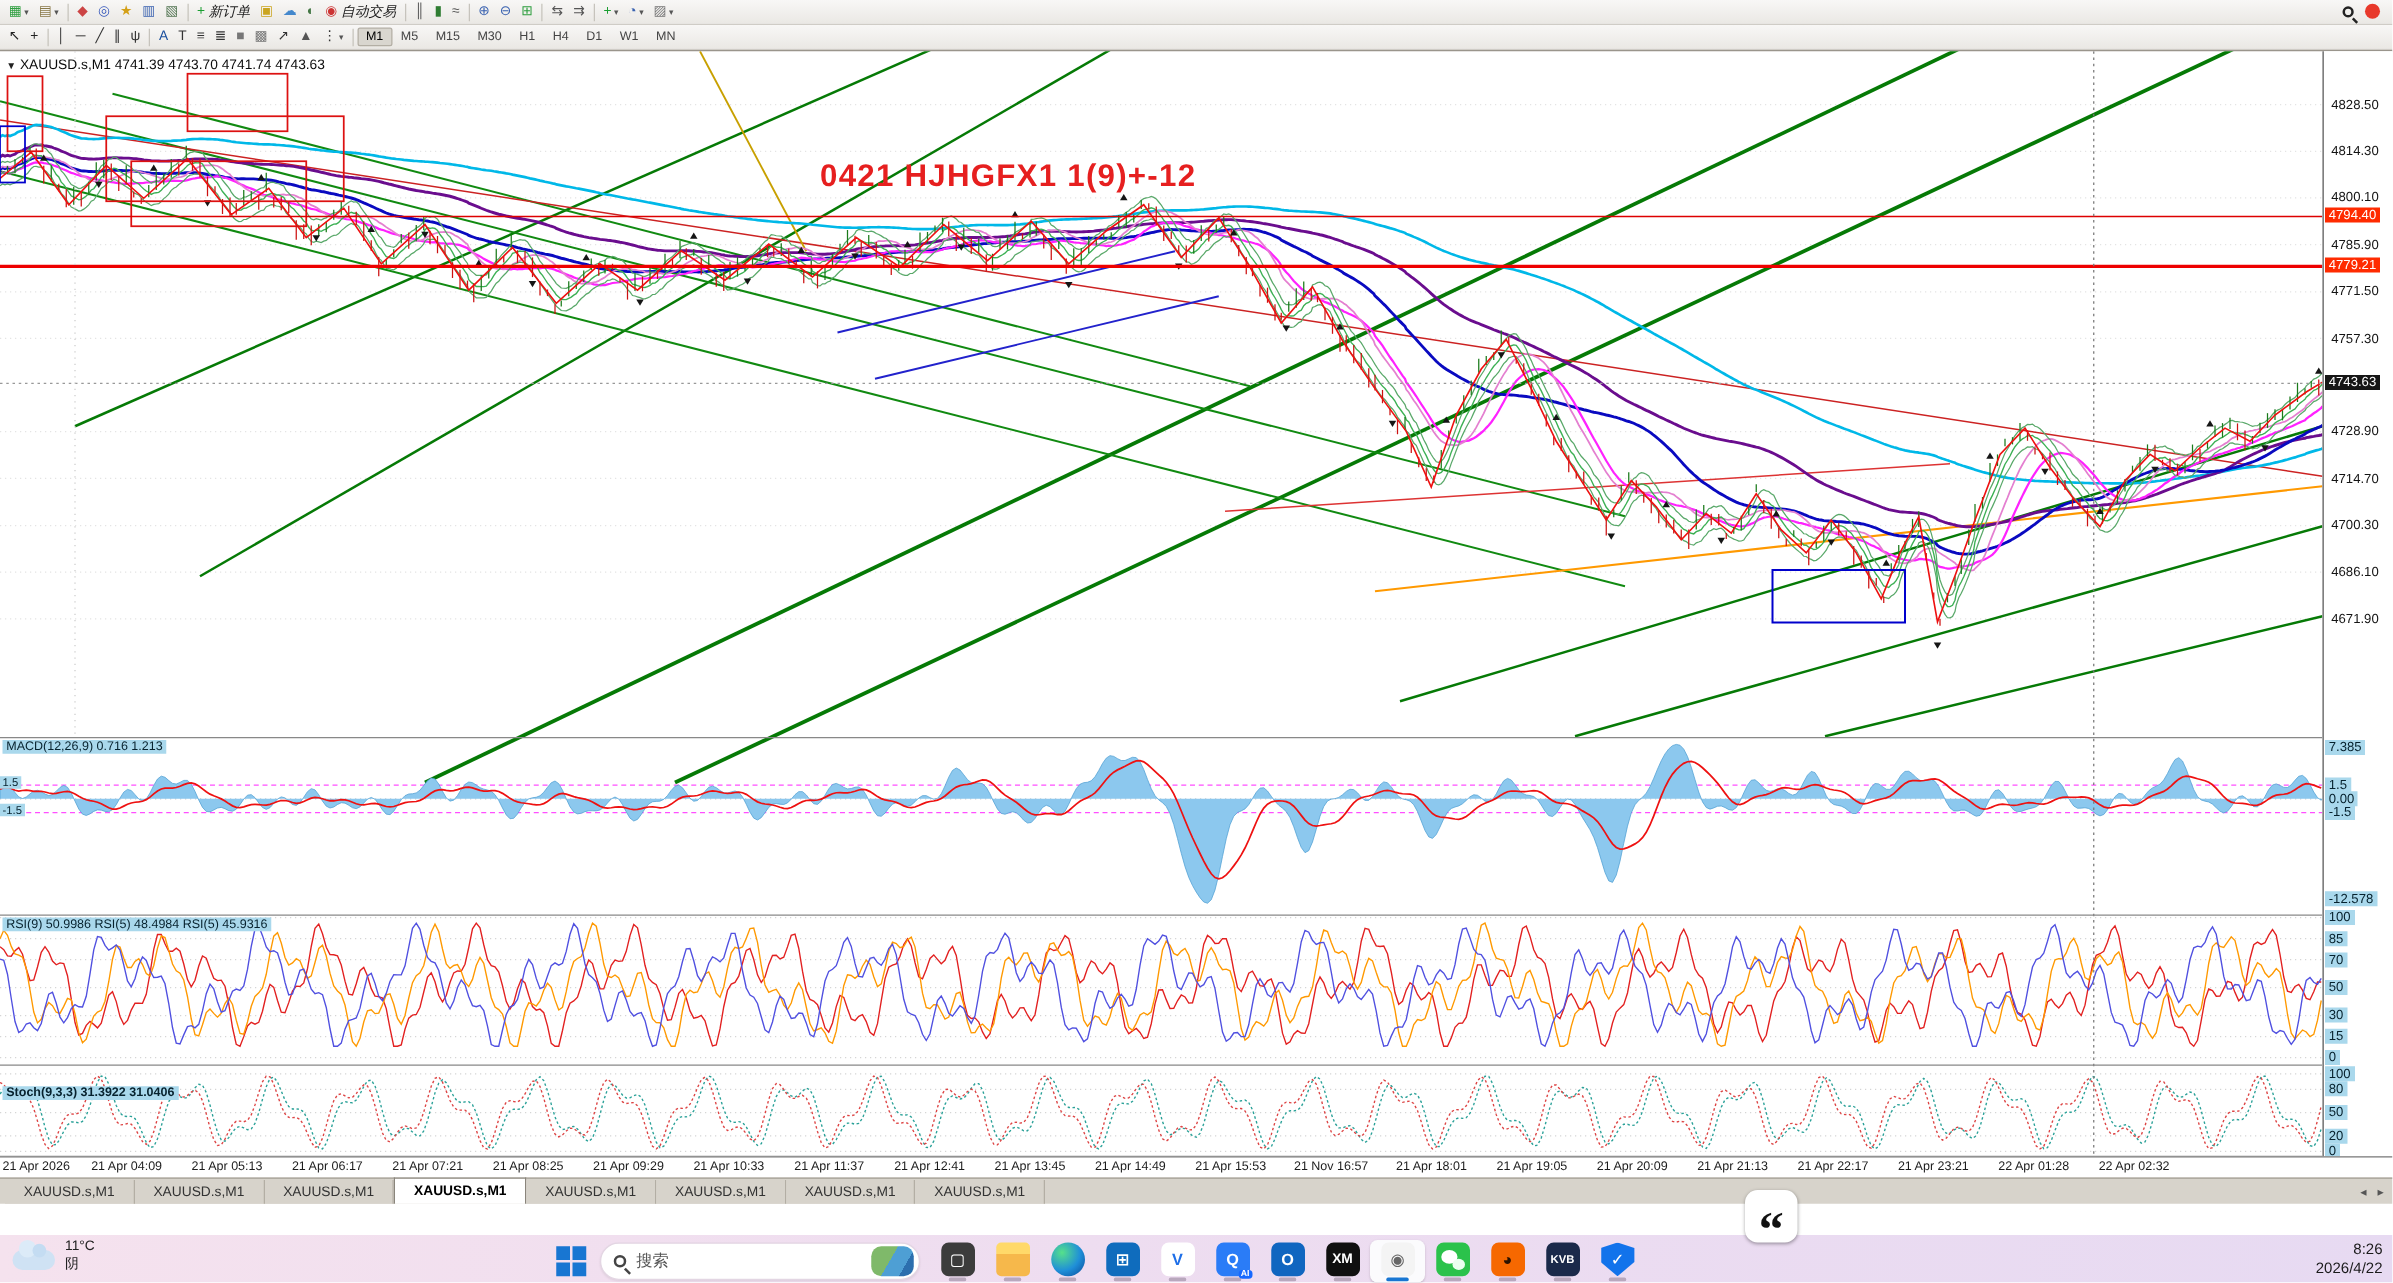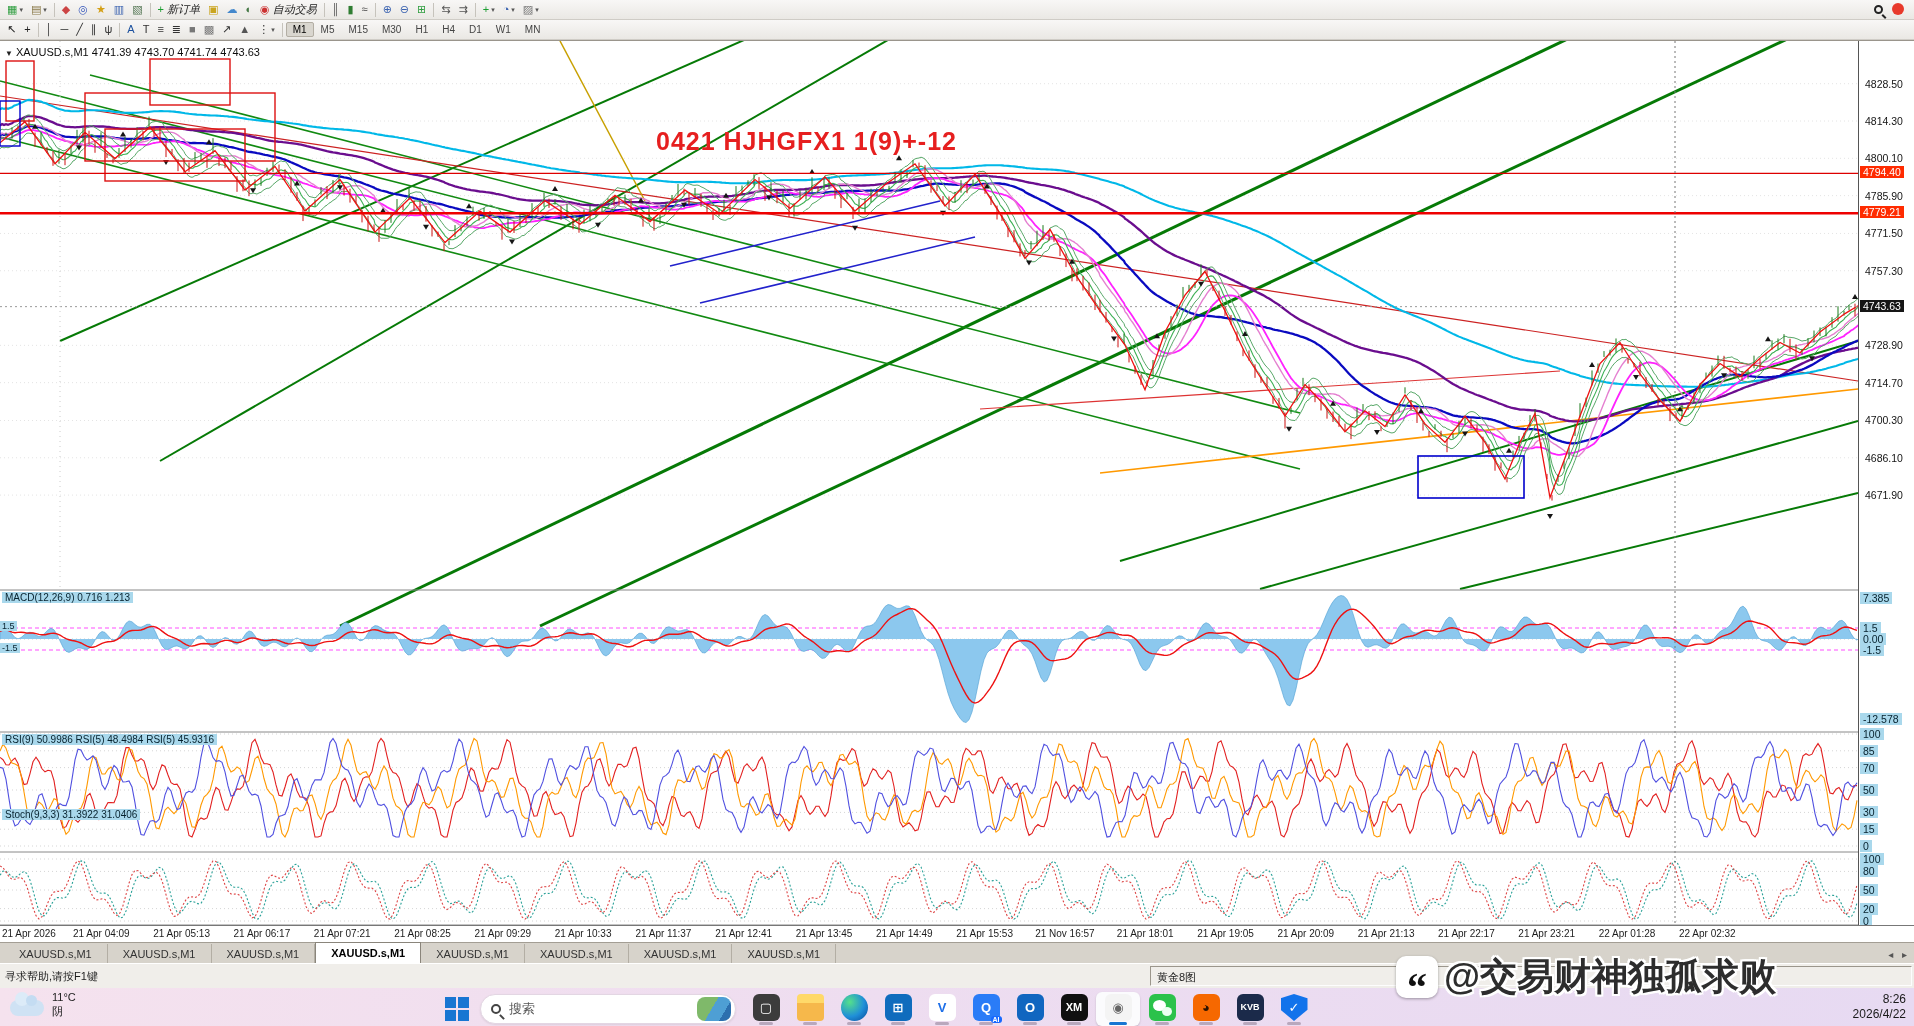--- a/index.html
+++ b/index.html
@@ -23,21 +23,21 @@
 .pl{position:absolute;left:6px;font-size:10.5px;color:#141414;white-space:nowrap;}
 .pl.badge-red{left:1px;background:#ff2b00;color:#fff;padding:0 3px;}
 .pl.badge-dark{left:1px;background:#161616;color:#fff;padding:0 3px;}
 .pl.hl{left:1px;background:#a9d8ec;color:#07222e;padding:0 3px;}
 #sym{position:absolute;left:5px;top:5px;font-size:11px;color:#0c0c0c;z-index:3;}
 #sym .arr{font-size:8px;margin-right:3px;color:#222;}
 #annot{position:absolute;left:656px;top:86px;font-size:25px;font-weight:bold;color:#e61f1f;letter-spacing:1px;z-index:3;}
 .indlbl{position:absolute;left:2px;font-size:10px;background:#a9d8ec;color:#07222e;padding:0 3px;z-index:3;white-space:nowrap;}
 #macdlbl{top:551px;}
 #rsilbl{top:693px;}
-#stochlbl{top:768px;}
+#stochlbl{top:828px;font-weight:bold;}
 .minilvl{position:absolute;left:0;font-size:9px;background:#a9d8ec;color:#07222e;padding:0 2px;z-index:3;}
 
 #taxis{position:absolute;top:925px;left:0;width:1914px;height:17px;background:#fff;border-top:1px solid #777;font-size:10px;color:#1c1c1c;}
 .tx{position:absolute;top:2px;white-space:nowrap;}
 
 #tabbar{position:absolute;top:942px;left:0;width:1914px;height:21px;background:#d7d3cb;border-top:1px solid #a39e94;display:flex;align-items:flex-end;padding-left:4px;}
 .tab{height:19px;display:flex;align-items:center;padding:0 15px;font-size:11px;color:#333;border-right:1px solid #b3aea4;background:#d7d3cb;white-space:nowrap;}
 .tab.active{background:#fff;font-weight:bold;color:#000;border:1px solid #8a857b;border-bottom:none;height:21px;}
 #tabscroll{position:absolute;right:4px;bottom:3px;font-size:10px;color:#555;letter-spacing:3px;}
 
@@ -749,32 +749,25 @@
       <div class="tab">XAUUSD.s,M1</div>
       <div class="tab">XAUUSD.s,M1</div>
       <div class="tab active">XAUUSD.s,M1</div>
       <div class="tab">XAUUSD.s,M1</div>
       <div class="tab">XAUUSD.s,M1</div>
       <div class="tab">XAUUSD.s,M1</div>
       <div class="tab">XAUUSD.s,M1</div>
       <div id="tabscroll">◂ ▸</div>
   </div>
 
-  <div id="statusbar">
-    <span id="helptext">寻求帮助,请按F1键</span>
-    <div id="scell1" class="scell">黄金8图</div>
-    <div id="scell2" class="scell"></div>
-    <div id="scell3" class="scell"></div>
-  </div>
 
   <div id="watermark">
     <div id="wm-logo">
         <span>“</span>
       </div>
-    <div id="wm-text">@交易财神独孤求败</div>
   </div>
 
   <div id="taskbar">
     <div id="weather">
       <div id="cloud"></div>
       <div id="wtxt">
         <div>11°C</div>
         <div>阴</div>
       </div>
     </div>

